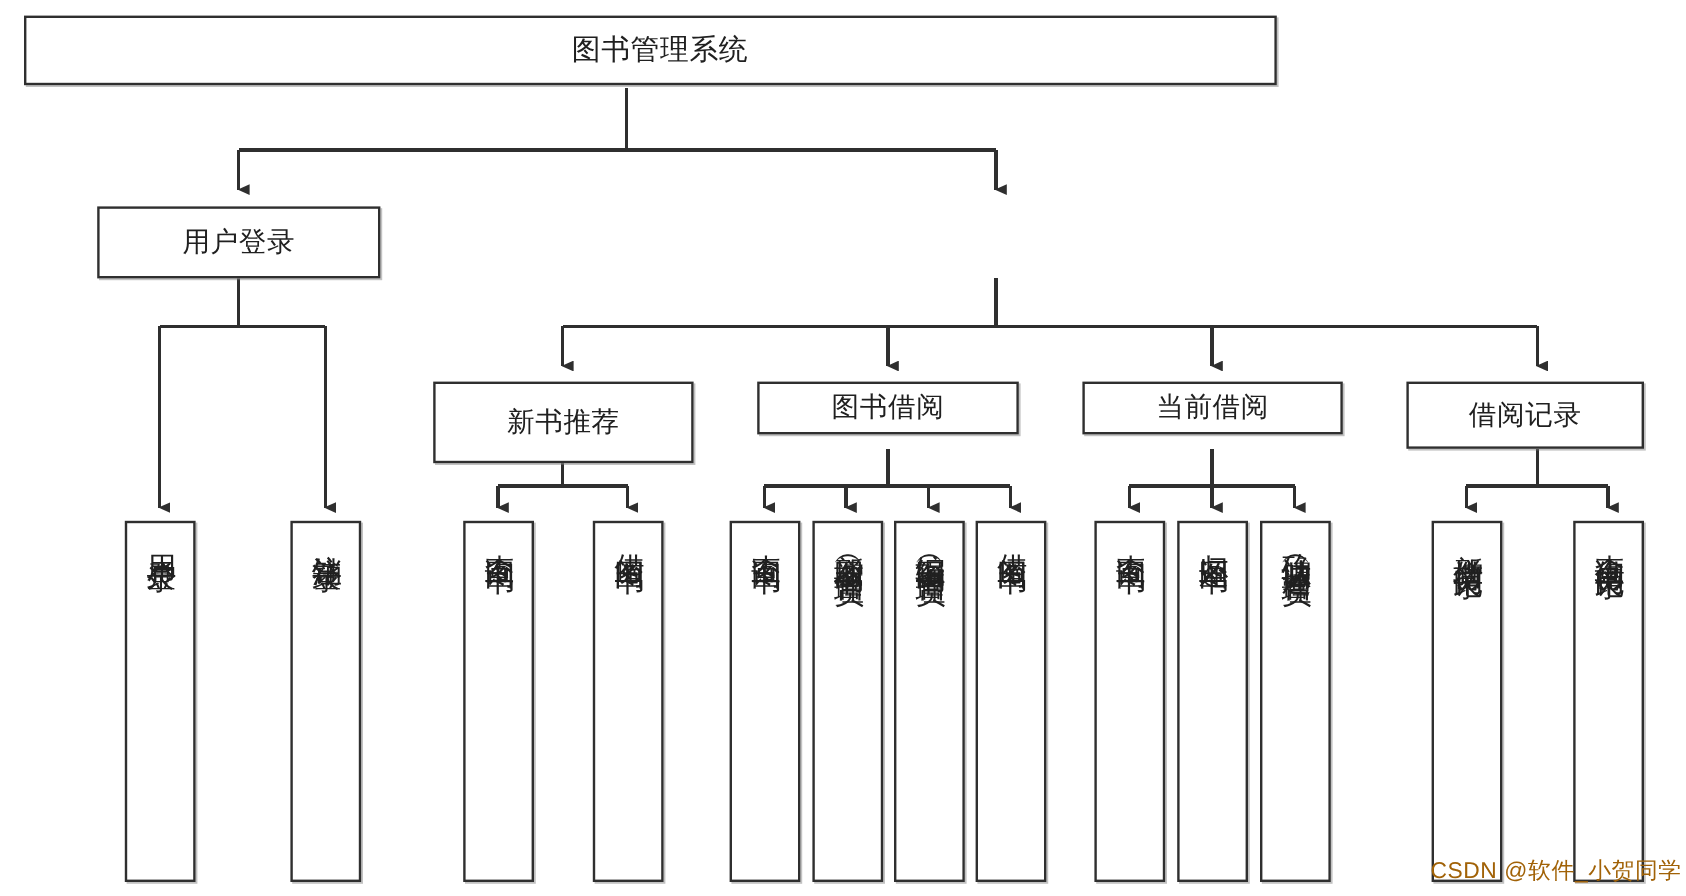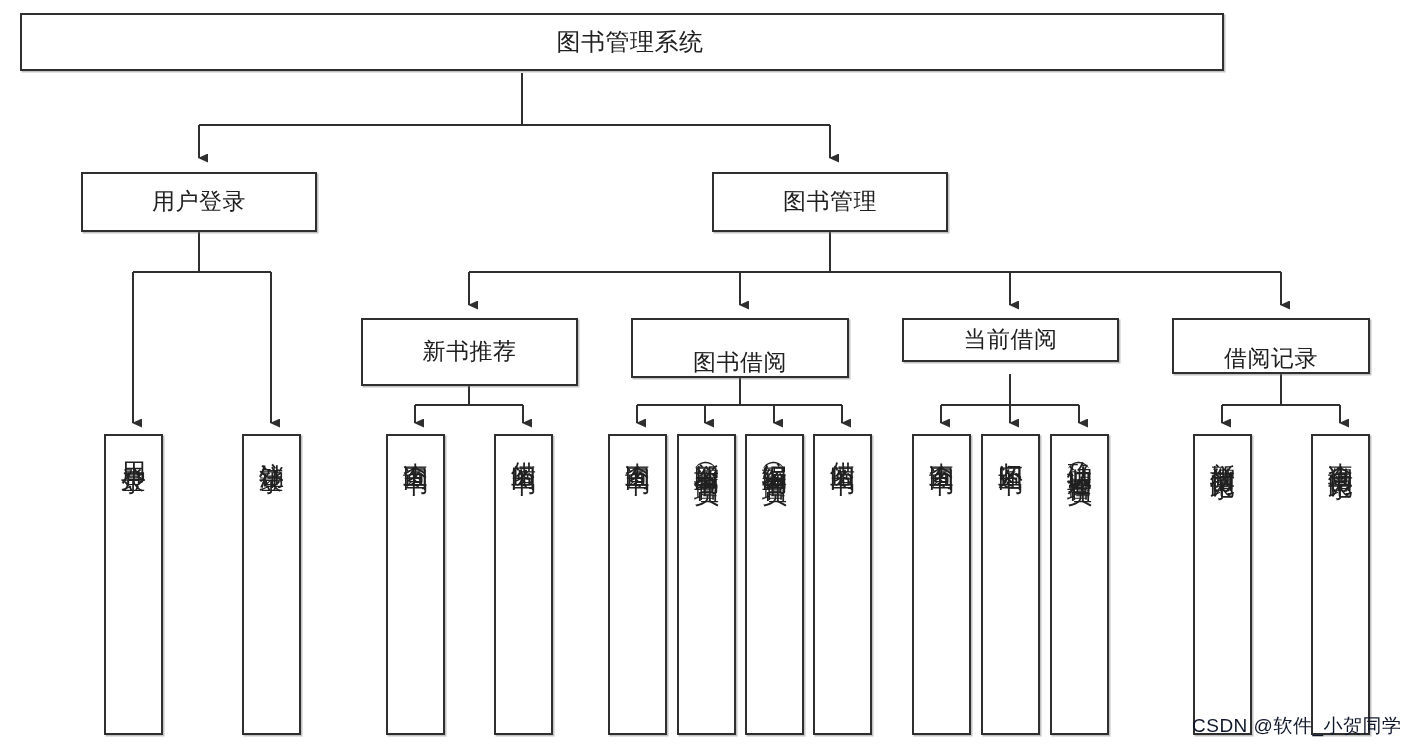--- a/index.html
+++ b/index.html
@@ -60,21 +60,21 @@
     writing-mode: vertical-rl;
     text-orientation: upright;
     font-size: 25px;
     line-height: 1.0;
     letter-spacing: 3px;
     white-space: nowrap;
   }
   .watermark {
     position: absolute;
     font-size: 19px;
-    color: #0f172a;
+    color: #a16207;
     letter-spacing: 0.5px;
     white-space: nowrap;
     user-select: none;
   }
 </style>
 </head>
 <body>
 
 <div id="diagram-root">
 
@@ -123,45 +123,42 @@
       <path d="M1010,405 L1010,423" marker-end="url(#arrowhead)"></path>
       <path d="M1079,405 L1079,423" marker-end="url(#arrowhead)"></path>
 
       <path d="M1281,374 L1281,405"></path>
       <path d="M1222,405 L1340,405"></path>
       <path d="M1222,405 L1222,423" marker-end="url(#arrowhead)"></path>
       <path d="M1340,405 L1340,423" marker-end="url(#arrowhead)"></path>
     </g>
   </svg>
 
-  <div class="node horiz lvl1" style="left:20px; top:13px; width:1204px; height:58px;padding-left:16px;">
+  <div class="node horiz lvl1" style="left:20px; top:13px; width:1044px; height:58px;padding-left:16px;">
     <span class="label">图书管理系统</span>
   </div>
 
   <div class="node horiz" style="left:81px; top:172px; width:236px; height:60px;">
     <span class="label">用户登录</span>
   </div>
 
-  <div class="node horiz" style="left:712px; top:172px; width:236px; height:60px;">
-    <span class="label">图书管理</span>
-  </div>
 
   <div class="node horiz" style="left:361px; top:318px; width:217px; height:68px;">
     <span class="label">新书推荐</span>
   </div>
 
-  <div class="node horiz" style="left:631px; top:318px; width:218px; height:60px;align-items:flex-end;">
+  <div class="node horiz" style="left:631px; top:318px; width:218px; height:44px;">
     <span class="label">图书借阅</span>
   </div>
 
   <div class="node horiz" style="left:902px; top:318px; width:217px; height:44px;">
     <span class="label">当前借阅</span>
   </div>
 
-  <div class="node horiz" style="left:1172px; top:318px; width:198px; height:56px;align-items:flex-end;">
+  <div class="node horiz" style="left:1172px; top:318px; width:198px; height:56px;">
     <span class="label">借阅记录</span>
   </div>
 
   <div class="node vert" style="left:104px; top:434px; width:59px; height:301px;">
     <span class="label">用户登录</span>
   </div>
 
   <div class="node vert" style="left:242px; top:434px; width:59px; height:301px;">
     <span class="label">注销登录</span>
   </div>

